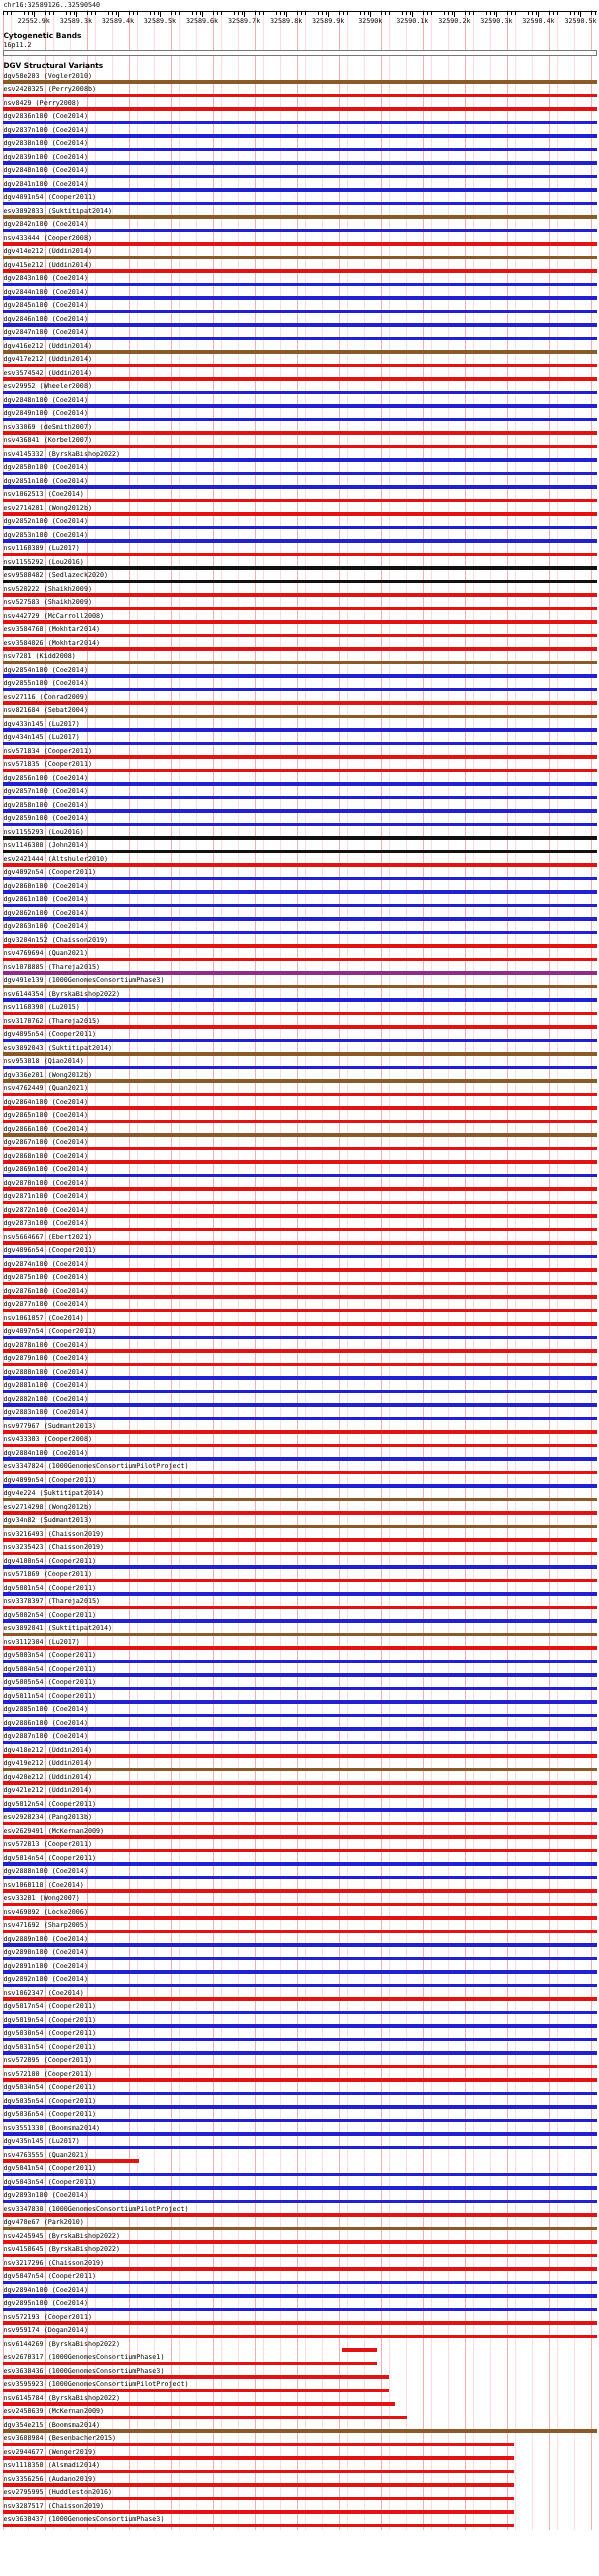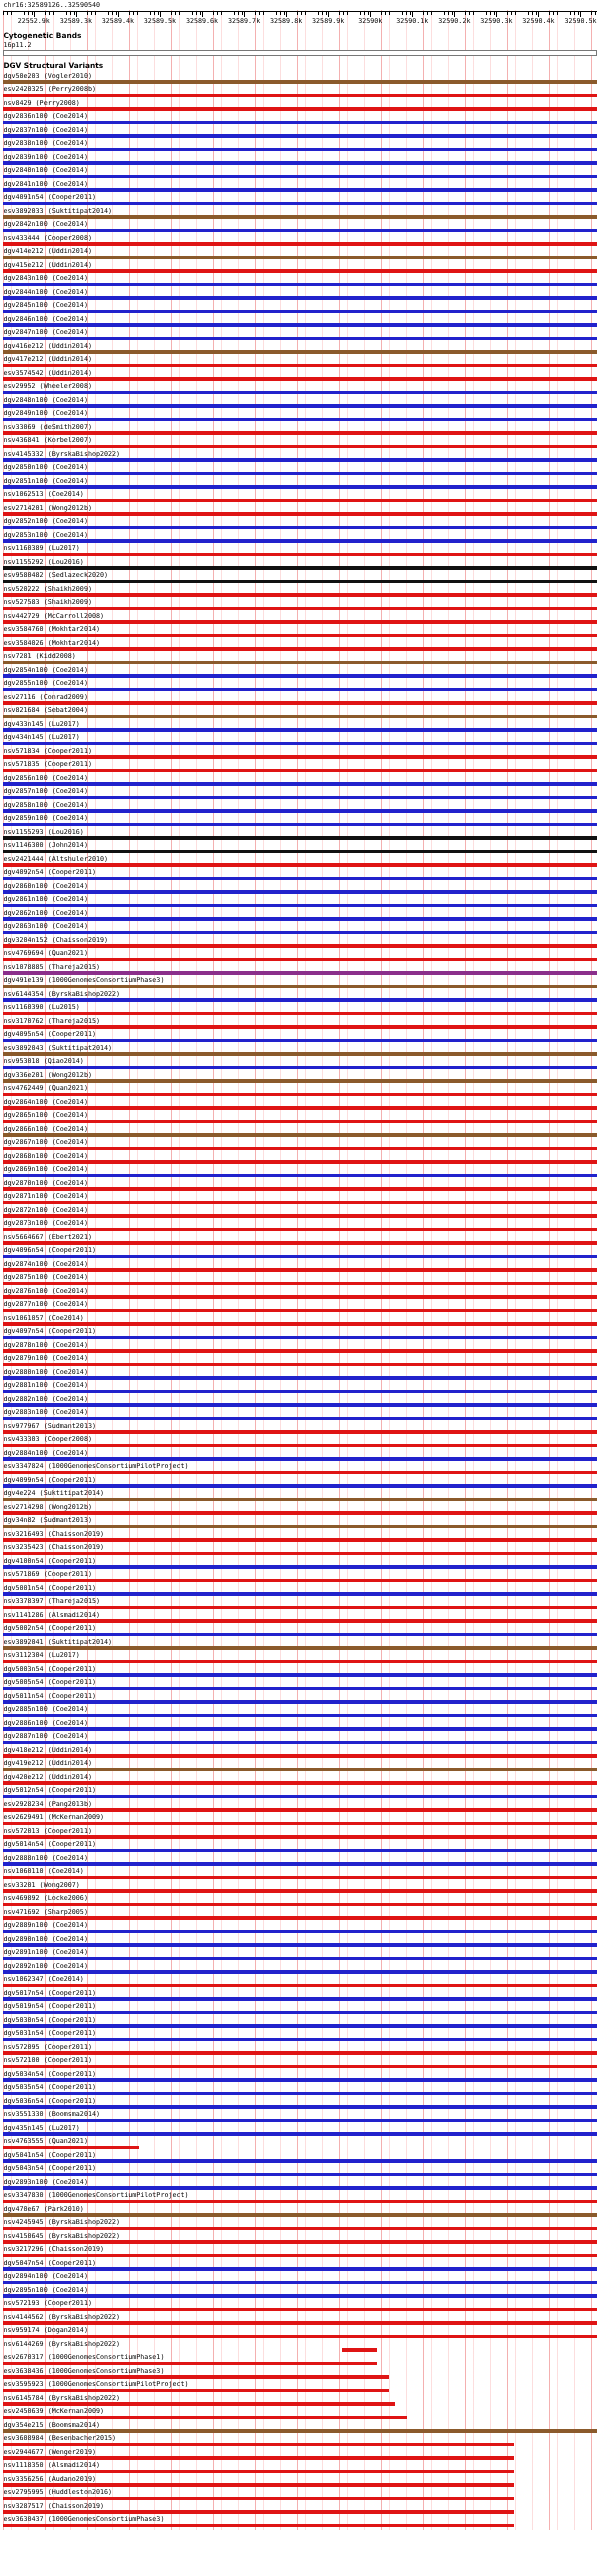--- a/index.html
+++ b/index.html
@@ -818,26 +818,20 @@
             <div class="variant-bar" style="left: 0%; width: 100%; background: rgb(34, 34, 204);"></div>
           </div>
         </div>
         <div class="variant-row">
           <div class="variant-label">nsv3378397 (Thareja2015)</div>
           <div class="variant-bar-lane">
             <div class="variant-bar" style="left: 0%; width: 100%; background: rgb(223, 20, 20);"></div>
           </div>
         </div>
         <div class="variant-row">
-          <div class="variant-label">nsv1141286 (Alsmadi2014)</div>
-          <div class="variant-bar-lane">
-            <div class="variant-bar" style="left: 0%; width: 100%; background: rgb(223, 20, 20);"></div>
-          </div>
-        </div>
-        <div class="variant-row">
           <div class="variant-label">dgv5002n54 (Cooper2011)</div>
           <div class="variant-bar-lane">
             <div class="variant-bar" style="left: 0%; width: 100%; background: rgb(34, 34, 204);"></div>
           </div>
         </div>
         <div class="variant-row">
           <div class="variant-label">esv3892041 (Suktitipat2014)</div>
           <div class="variant-bar-lane">
             <div class="variant-bar" style="left: 0%; width: 100%; background: rgb(139, 90, 43);"></div>
           </div>
@@ -848,20 +842,26 @@
             <div class="variant-bar" style="left: 0%; width: 100%; background: rgb(223, 20, 20);"></div>
           </div>
         </div>
         <div class="variant-row">
           <div class="variant-label">dgv5003n54 (Cooper2011)</div>
           <div class="variant-bar-lane">
             <div class="variant-bar" style="left: 0%; width: 100%; background: rgb(34, 34, 204);"></div>
           </div>
         </div>
         <div class="variant-row">
+          <div class="variant-label">dgv5004n54 (Cooper2011)</div>
+          <div class="variant-bar-lane">
+            <div class="variant-bar" style="left: 0%; width: 100%; background: rgb(34, 34, 204);"></div>
+          </div>
+        </div>
+        <div class="variant-row">
           <div class="variant-label">dgv5005n54 (Cooper2011)</div>
           <div class="variant-bar-lane">
             <div class="variant-bar" style="left: 0%; width: 100%; background: rgb(34, 34, 204);"></div>
           </div>
         </div>
         <div class="variant-row">
           <div class="variant-label">dgv5011n54 (Cooper2011)</div>
           <div class="variant-bar-lane">
             <div class="variant-bar" style="left: 0%; width: 100%; background: rgb(34, 34, 204);"></div>
           </div>
@@ -896,20 +896,26 @@
             <div class="variant-bar" style="left: 0%; width: 100%; background: rgb(139, 90, 43);"></div>
           </div>
         </div>
         <div class="variant-row">
           <div class="variant-label">dgv420e212 (Uddin2014)</div>
           <div class="variant-bar-lane">
             <div class="variant-bar" style="left: 0%; width: 100%; background: rgb(223, 20, 20);"></div>
           </div>
         </div>
         <div class="variant-row">
+          <div class="variant-label">dgv421e212 (Uddin2014)</div>
+          <div class="variant-bar-lane">
+            <div class="variant-bar" style="left: 0%; width: 100%; background: rgb(223, 20, 20);"></div>
+          </div>
+        </div>
+        <div class="variant-row">
           <div class="variant-label">dgv5012n54 (Cooper2011)</div>
           <div class="variant-bar-lane">
             <div class="variant-bar" style="left: 0%; width: 100%; background: rgb(34, 34, 204);"></div>
           </div>
         </div>
         <div class="variant-row">
           <div class="variant-label">esv2928234 (Pang2013b)</div>
           <div class="variant-bar-lane">
             <div class="variant-bar" style="left: 0%; width: 100%; background: rgb(223, 20, 20);"></div>
           </div>
@@ -1125,26 +1131,20 @@
           </div>
         </div>
         <div class="variant-row">
           <div class="variant-label">dgv2895n100 (Coe2014)</div>
           <div class="variant-bar-lane">
             <div class="variant-bar" style="left: 0%; width: 100%; background: rgb(34, 34, 204);"></div>
           </div>
         </div>
         <div class="variant-row">
           <div class="variant-label">nsv572193 (Cooper2011)</div>
-          <div class="variant-bar-lane">
-            <div class="variant-bar" style="left: 0%; width: 100%; background: rgb(223, 20, 20);"></div>
-          </div>
-        </div>
-        <div class="variant-row">
-          <div class="variant-label">nsv4144562 (ByrskaBishop2022)</div>
           <div class="variant-bar-lane">
             <div class="variant-bar" style="left: 0%; width: 100%; background: rgb(223, 20, 20);"></div>
           </div>
         </div>
         <div class="variant-row">
           <div class="variant-label">nsv959174 (Dogan2014)</div>
           <div class="variant-bar-lane">
             <div class="variant-bar" style="left: 0%; width: 100%; background: rgb(223, 20, 20);"></div>
           </div>
         </div>

